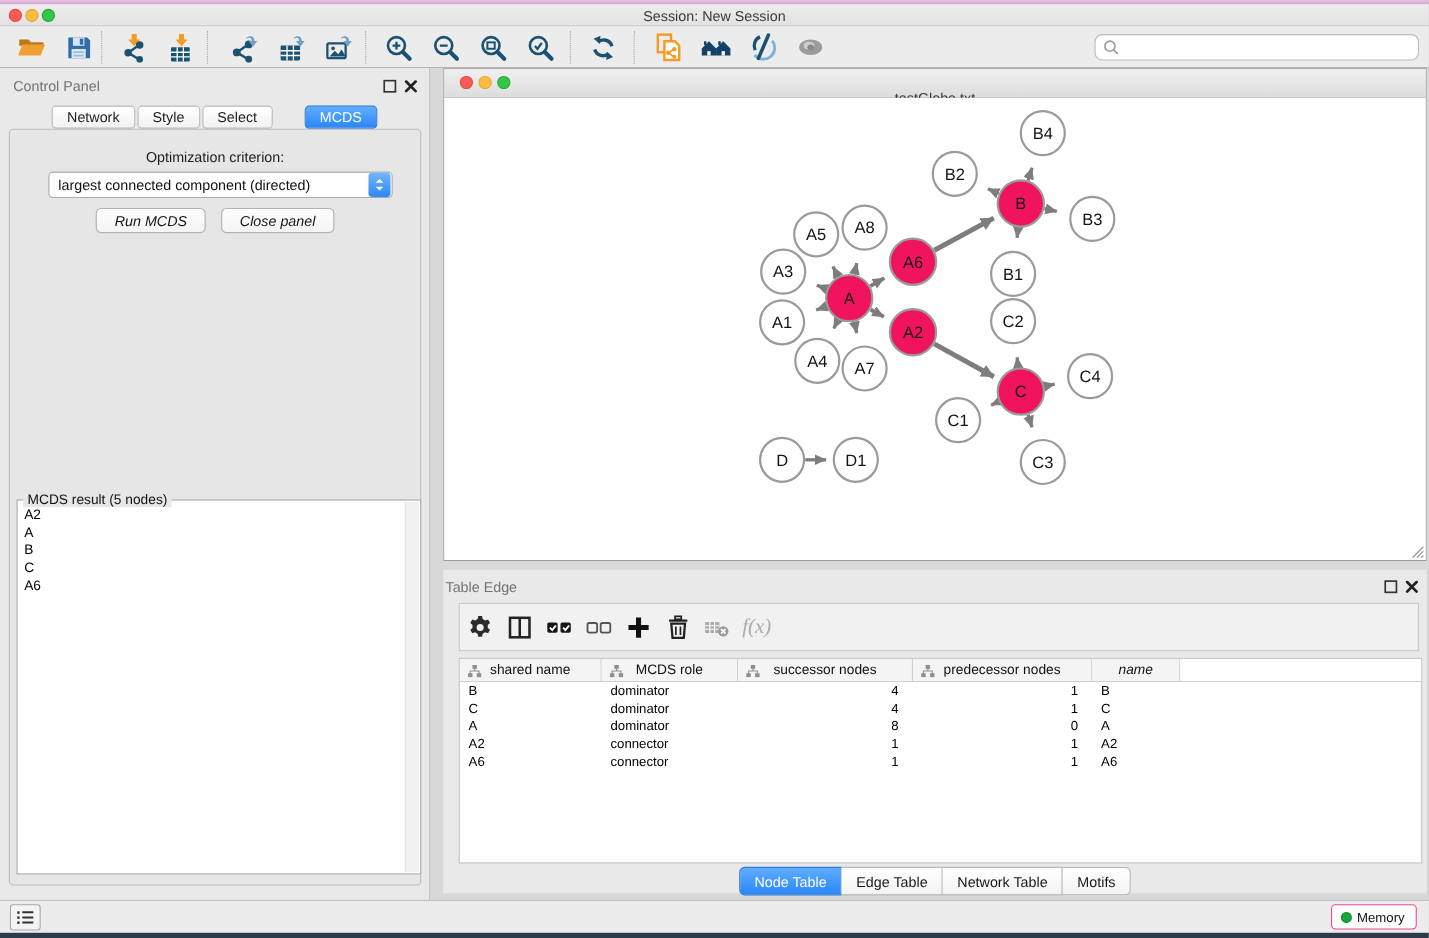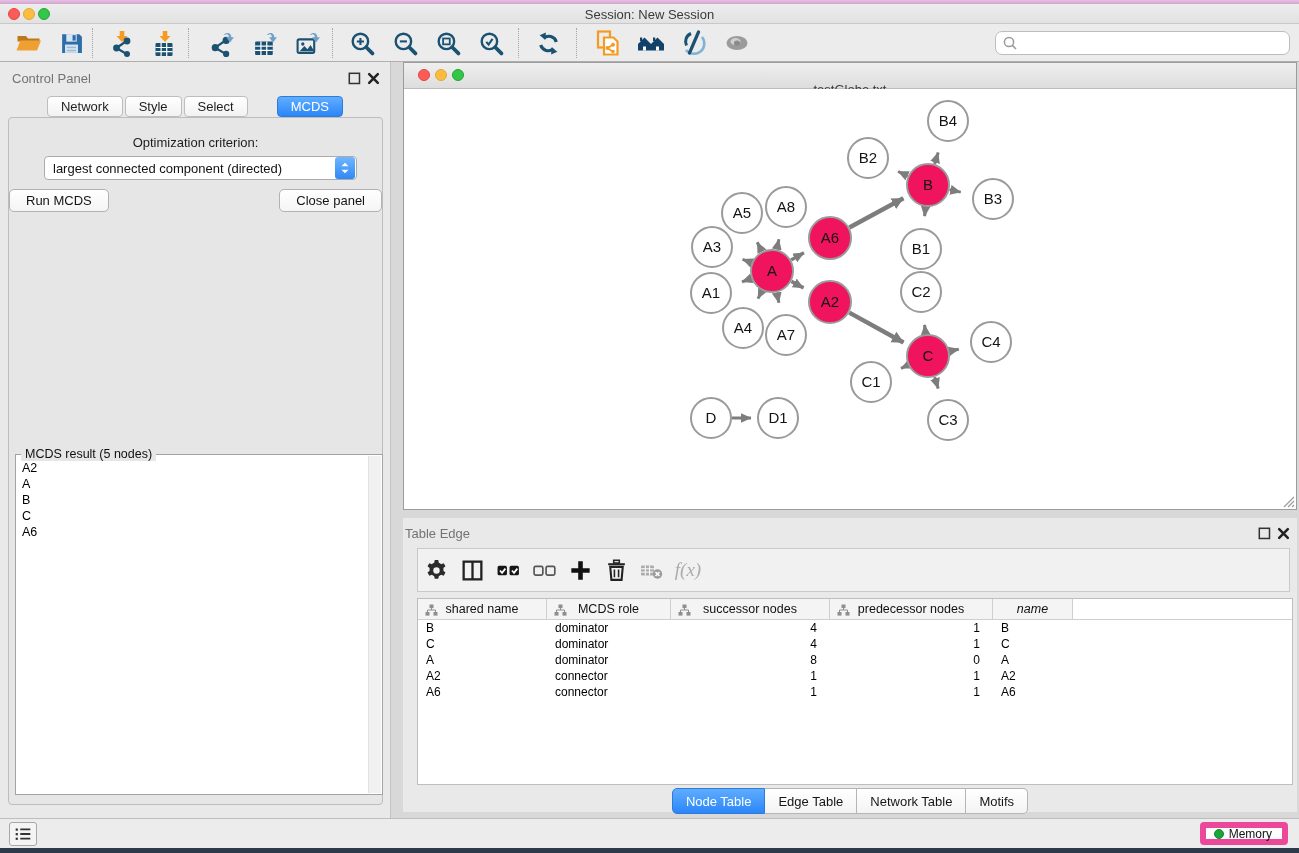--- a/index.html
+++ b/index.html
@@ -47,21 +47,21 @@
   .opt-label { position:absolute; left:0; top:17px; width:100%; text-align:center;
                font-size:13px; color:#1C1C1C; }
   .select { position:absolute; left:35px; top:38px; width:313px; height:24px; background:#fff;
             border:1px solid #ABABAB; border-radius:4px; display:flex; align-items:center; }
   .select .val { flex:1; padding-left:8px; font-size:13px; color:#111; white-space:nowrap;
                  overflow:hidden; }
   .select .step { width:20px; height:22px; margin:0 1px 0 0; border-radius:3px;
                   background:linear-gradient(#71B6FF,#2E88F6); position:relative; }
   .select .step svg { position:absolute; left:2px; top:3px; }
   .cp-buttons { position:absolute; left:0; top:71px; width:100%; display:flex;
-                justify-content:space-between; gap:14px; }
+                justify-content:center; gap:14px;font-style:italic; }
   .pushbtn { height:23px; padding:0 16px; background:linear-gradient(#FFFFFF,#F4F4F4);
              border:1px solid #B2B2B2; border-radius:5px; font-size:13px; color:#141414;
              display:flex; align-items:center; }
   .groupbox { position:absolute; left:6px; top:336px; width:368px; height:341px;
               border:1px solid #A3A3A3; background:#fff; }
   .groupbox .gb-title { position:absolute; top:-8px; left:5px; background:#E6E6E6;
                         padding:0 4px; font-size:12.5px; color:#111; }
   .gb-list { position:absolute; left:1px; top:5px; right:15px; bottom:1px; overflow:hidden; }
   .gb-item { font-size:12.5px; line-height:16px; padding-left:5px; color:#000; }
   .gb-scroll { position:absolute; right:1px; top:1px; bottom:1px; width:13px;
@@ -102,21 +102,21 @@
   .btab:last-child { border-radius:0 5px 5px 0; }
   .btab.active { background:linear-gradient(#5FADFF,#2A86F8); color:#fff; border-color:#2F7BD8; }
 
   
   .statusbar { left:0; top:818px; width:1299px; height:30px; background:#ECECEC;
                border-top:1px solid #BEBEBE; }
   .sq-btn { position:absolute; left:9px; top:3px; width:28px; height:24px;
             background:#F4F4F4; border:1px solid #A8A8A8; border-radius:3px;
             display:flex; align-items:center; justify-content:center; }
   .mem-btn { position:absolute; right:11px; top:3px; height:23px; padding:0 10px 0 8px;
-             background:#FDFDFD; border:6px solid #ec4899; border-radius:4px;
+             background:#FDFDFD; border:1px solid #ec4899; border-radius:4px;
              display:flex; align-items:center; gap:5px; font-size:12px; color:#111; }
   .mem-dot { width:10px; height:10px; border-radius:50%; background:#18A53A;
              border:1px solid #0F8A2C; }
   .desk-bottom { left:0; top:848px; width:1299px; height:5px; background:#2C3A49; }
 </style>
 </head>
 <body>
 
 <div class="screen">
 

